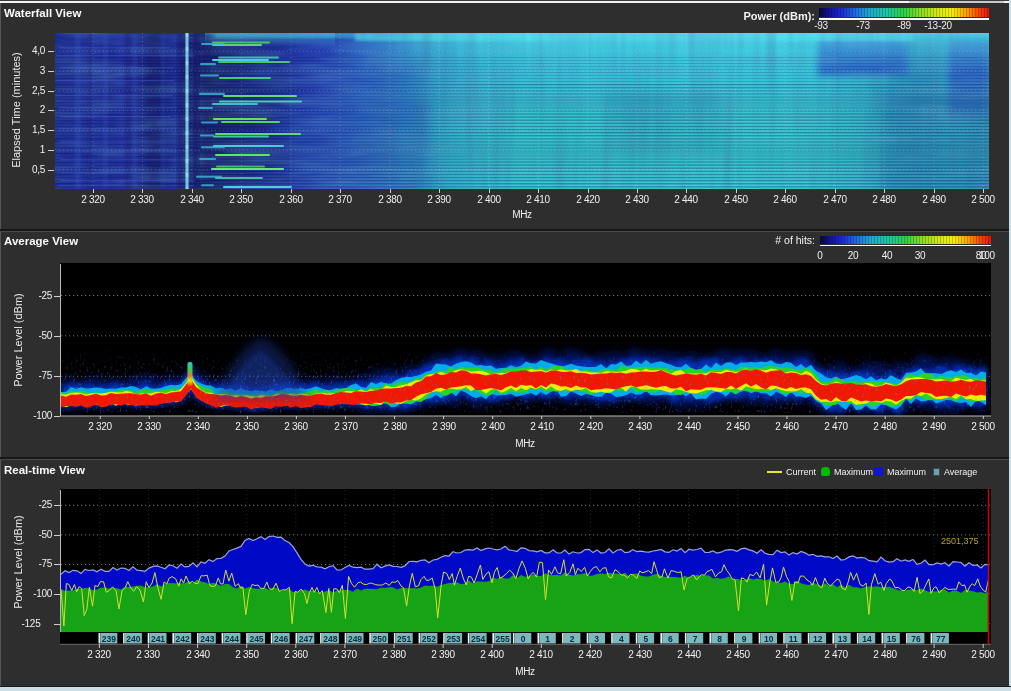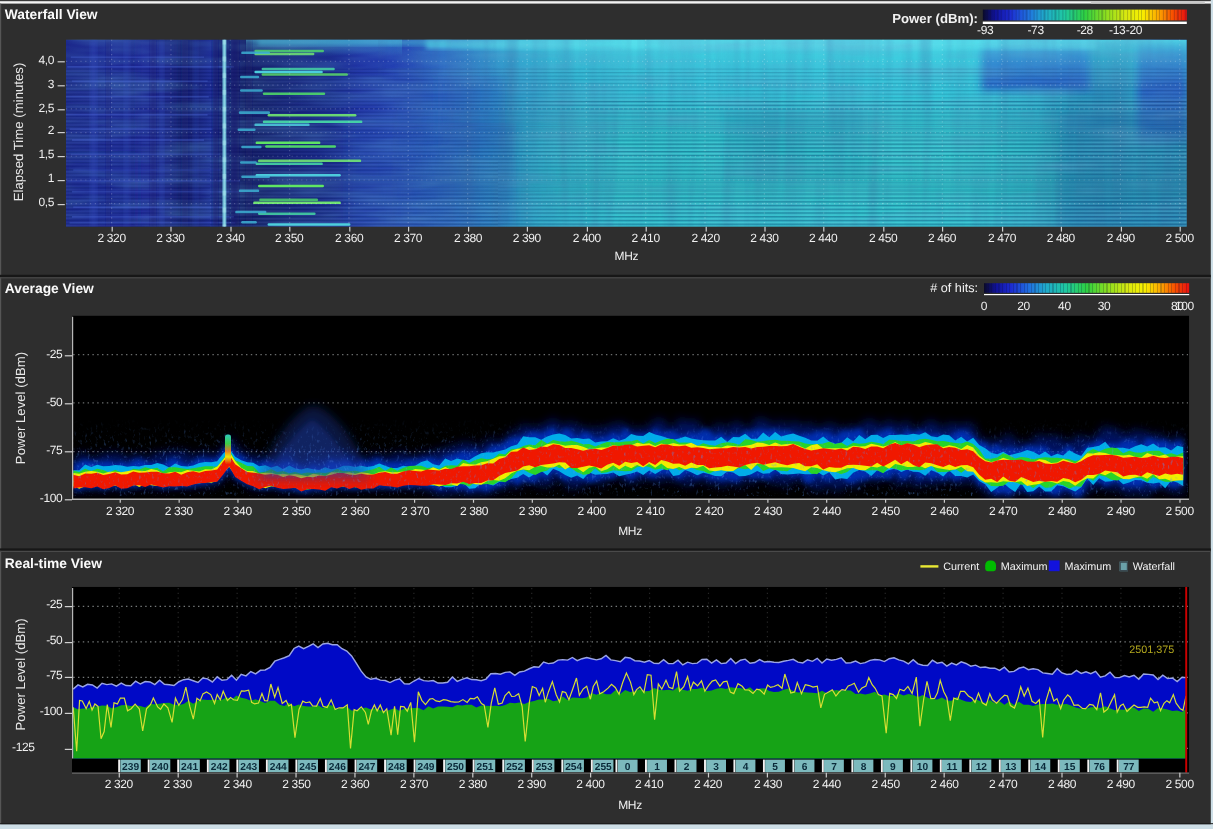--- a/index.html
+++ b/index.html
@@ -19,21 +19,21 @@
 <div style="position:absolute;left:0;top:229px;width:1009px;height:2px;background:#171717"></div>
 <div style="position:absolute;left:0;top:231px;width:1009px;height:1px;background:#4a4a4a"></div>
 <div style="position:absolute;left:0;top:457px;width:1009px;height:2px;background:#171717"></div>
 <div style="position:absolute;left:0;top:459px;width:1009px;height:1px;background:#4a4a4a"></div>
 <div class="title" style="top:7px">Waterfall View</div>
 <div class="leg" style="right:196px;top:10px;font-weight:bold;font-size:11px">Power (dBm):</div>
 <div style="position:absolute;left:819px;top:7.5px;width:170px;height:9.5px;background:repeating-linear-gradient(to right,rgba(10,10,40,0.22) 0 1px,rgba(255,255,255,0) 1px 3px),linear-gradient(to right,#0a0a28 0%,#10129a 6%,#1c2ad0 13%,#2070e0 22%,#20aacb 30%,#1fc8a0 40%,#2ed042 50%,#8ade20 60%,#d8e810 70%,#f8f000 78%,#fca800 86%,#f85000 93%,#e81010 100%)"></div>
 <div style="position:absolute;left:819px;top:18.0px;width:170px;height:1.5px;background:#fff"></div>
 <div class="cbl" style="left:806px;top:19.5px">-93</div>
 <div class="cbl" style="left:848px;top:19.5px">-73</div>
-<div class="cbl" style="left:889px;top:19.5px">-28</div>
+<div class="cbl" style="left:889px;top:19.5px">-89</div>
 <div class="cbl" style="left:930px;top:19.5px">-20</div>
 <div class="cbl" style="left:916px;top:19.5px">-13</div>
 <svg width="934" height="156" style="position:absolute;left:55px;top:33px" viewBox="0 0 934 156">
     <defs>
       <linearGradient id="wfg" x1="0" y1="0" x2="1" y2="0">
         <stop offset="0.0%" stop-color="#192388"></stop>
         <stop offset="4.5%" stop-color="#1e2b96"></stop>
         <stop offset="7.0%" stop-color="#182286"></stop>
         <stop offset="8.8%" stop-color="#131b6e"></stop>
         <stop offset="11.2%" stop-color="#151d74"></stop>
@@ -375,21 +375,21 @@
 <div class="tl" style="left:963px;top:421px;width:40px">2&nbsp;500</div>
 <div class="tl" style="left:505px;top:438px;width:40px">MHz</div>
 <div class="title" style="top:464px">Real-time View</div>
 <div style="position:absolute;left:767px;top:471px;width:15px;height:2px;background:#e8e834"></div>
 <div class="leg" style="left:786px;top:467px">Current</div>
 <div style="position:absolute;left:821px;top:467px;width:9px;height:9px;border-radius:4px 4px 2px 2px;background:#00bb00"></div>
 <div class="leg" style="left:834px;top:467px">Maximum</div>
 <div style="position:absolute;left:874px;top:467px;width:9px;height:9px;background:#1212dd"></div>
 <div class="leg" style="left:887px;top:467px">Maximum</div>
 <div style="position:absolute;left:933px;top:468px;width:7px;height:8px;background:#6aa0a8;border:1px solid #3a4a52"></div>
-<div class="leg" style="left:944px;top:467px">Waterfall</div>
+<div class="leg" style="left:944px;top:467px">Average</div>
 <svg width="931" height="160" style="position:absolute;left:60px;top:489px" viewBox="0 0 931 160">
     <rect width="931" height="155" fill="#000000"></rect>
     <line x1="1" y1="16.3" x2="930" y2="16.3" stroke="#e8f0f0" stroke-opacity="0.5" stroke-width="1" stroke-dasharray="1.2 2.8"></line>
     <line x1="1" y1="45.9" x2="930" y2="45.9" stroke="#e8f0f0" stroke-opacity="0.5" stroke-width="1" stroke-dasharray="1.2 2.8"></line>
     <line x1="1" y1="75.5" x2="930" y2="75.5" stroke="#e8f0f0" stroke-opacity="0.5" stroke-width="1" stroke-dasharray="1.2 2.8"></line>
     <line x1="1" y1="105.1" x2="930" y2="105.1" stroke="#e8f0f0" stroke-opacity="0.5" stroke-width="1" stroke-dasharray="1.2 2.8"></line>
     <line x1="1" y1="134.7" x2="930" y2="134.7" stroke="#e8f0f0" stroke-opacity="0.5" stroke-width="1" stroke-dasharray="1.2 2.8"></line>
     <line x1="39.4" y1="1" x2="39.4" y2="143" stroke="#ffffff" stroke-opacity="0.15" stroke-width="1" stroke-dasharray="1 3"></line>
     <line x1="88.5" y1="1" x2="88.5" y2="143" stroke="#ffffff" stroke-opacity="0.15" stroke-width="1" stroke-dasharray="1 3"></line>
     <line x1="137.6" y1="1" x2="137.6" y2="143" stroke="#ffffff" stroke-opacity="0.15" stroke-width="1" stroke-dasharray="1 3"></line>
@@ -543,21 +543,21 @@
   </svg>
 <div class="vlab" style="left:-47px;top:556px;width:130px;text-align:center">Power Level (dBm)</div>
 <div class="tl" style="left:10px;top:499px;width:42px;text-align:right">-25</div>
 <div style="position:absolute;left:54px;top:505px;width:6px;height:1px;background:#cfcfcf"></div>
 <div class="tl" style="left:10px;top:529px;width:42px;text-align:right">-50</div>
 <div style="position:absolute;left:54px;top:535px;width:6px;height:1px;background:#cfcfcf"></div>
 <div class="tl" style="left:10px;top:558px;width:42px;text-align:right">-75</div>
 <div style="position:absolute;left:54px;top:564px;width:6px;height:1px;background:#cfcfcf"></div>
 <div class="tl" style="left:10px;top:588px;width:42px;text-align:right">-100</div>
 <div style="position:absolute;left:54px;top:594px;width:6px;height:1px;background:#cfcfcf"></div>
-<div class="tl" style="left:10px;top:618px;width:42px;text-align:left">-125</div>
+<div class="tl" style="left:10px;top:618px;width:42px;text-align:center">-125</div>
 <div style="position:absolute;left:54px;top:624px;width:6px;height:1px;background:#cfcfcf"></div>
 <div class="leg" style="left:941px;top:536px;color:#b3a81e">2501,375</div>
 <div class="tl" style="left:79px;top:649px;width:40px">2&nbsp;320</div>
 <div class="tl" style="left:128px;top:649px;width:40px">2&nbsp;330</div>
 <div class="tl" style="left:178px;top:649px;width:40px">2&nbsp;340</div>
 <div class="tl" style="left:227px;top:649px;width:40px">2&nbsp;350</div>
 <div class="tl" style="left:276px;top:649px;width:40px">2&nbsp;360</div>
 <div class="tl" style="left:325px;top:649px;width:40px">2&nbsp;370</div>
 <div class="tl" style="left:374px;top:649px;width:40px">2&nbsp;380</div>
 <div class="tl" style="left:423px;top:649px;width:40px">2&nbsp;390</div>

